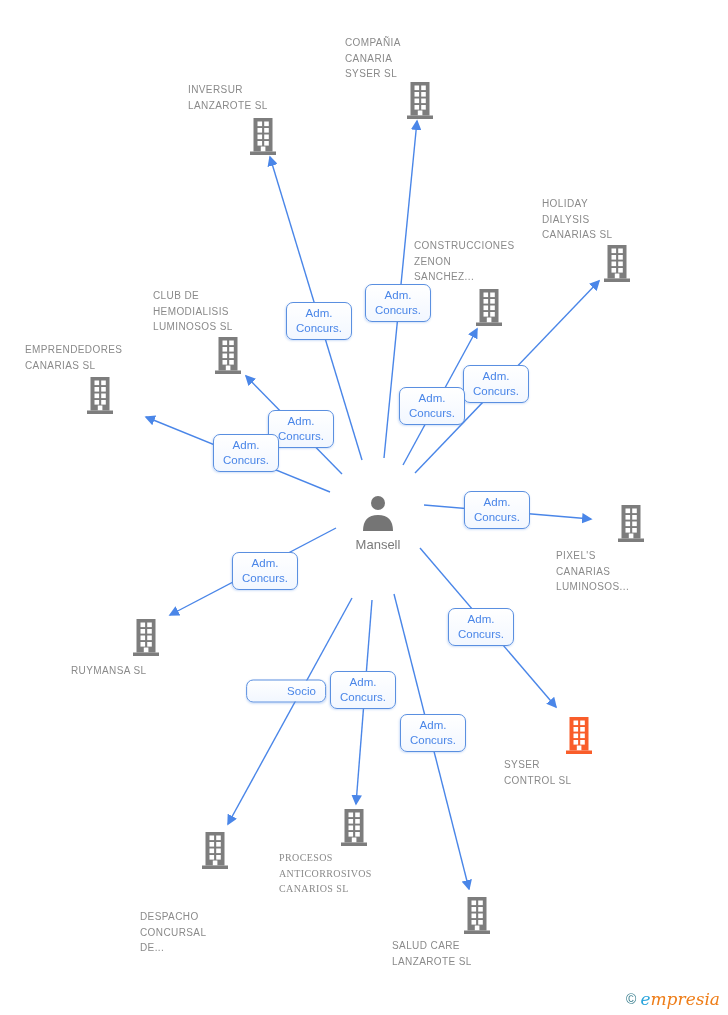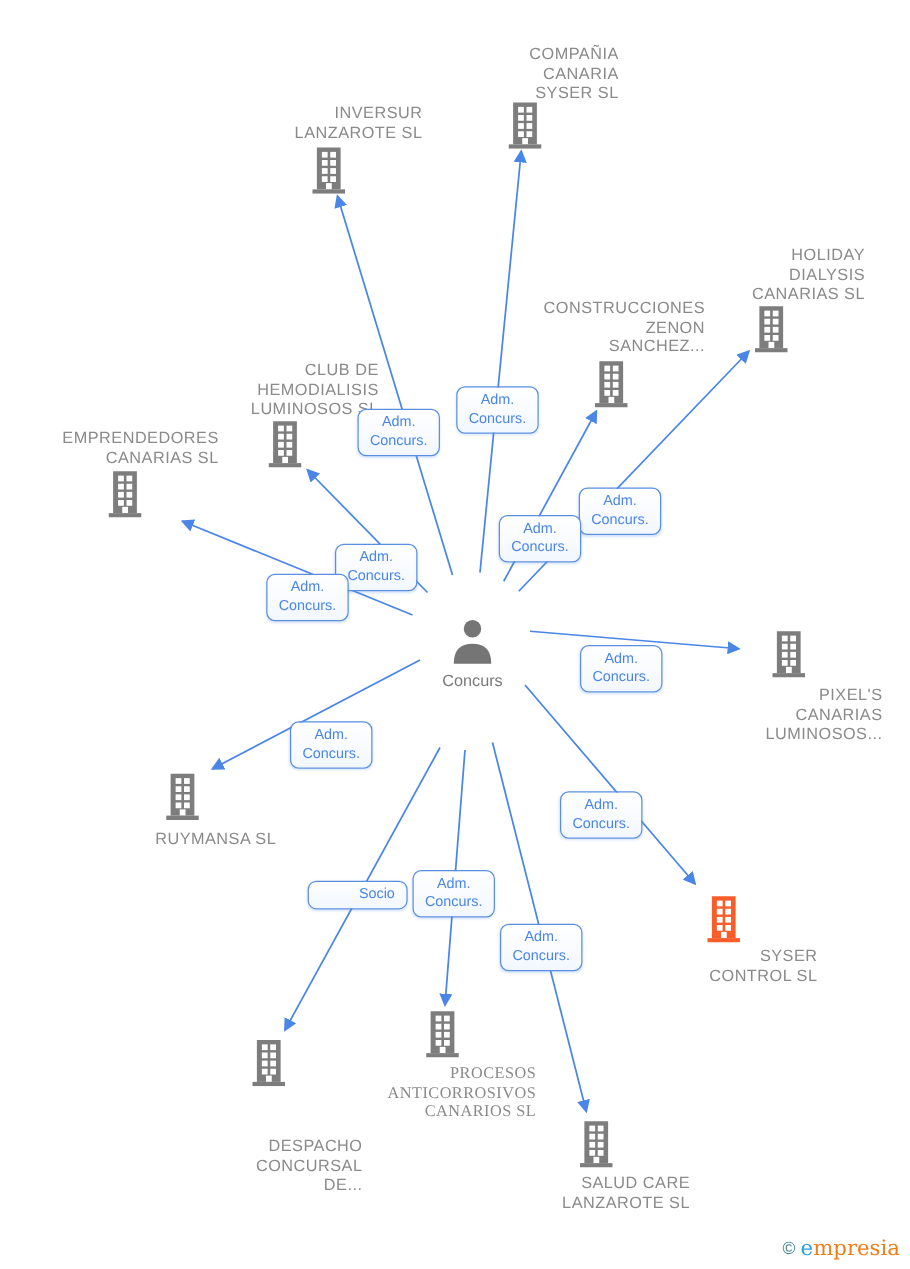--- a/index.html
+++ b/index.html
@@ -1,30 +1,30 @@
 <!DOCTYPE html>
 <html><head>
 <meta charset="utf-8">
 <style>
   html,body{margin:0;padding:0;background:#ffffff;}
   #stage{position:relative;width:728px;height:1015px;background:#ffffff;overflow:hidden;
          font-family:"Liberation Sans", sans-serif;}
   #edges{position:absolute;left:0;top:0;z-index:1;}
   .node-icon{position:absolute;z-index:2;cursor:pointer;}
-  .company-label{position:absolute;width:150px;text-align:right;z-index:3;
-    font-size:13px;line-height:15.5px;letter-spacing:.4px;color:#8a8a8a;cursor:pointer;}
+  .company-label{position:absolute;width:150px;text-align:left;z-index:3;
+    font-size:10px;line-height:15.5px;letter-spacing:.4px;color:#8a8a8a;cursor:pointer;}
   .edge-label{position:absolute;transform:translate(-50%,-50%);z-index:4;
     border:1.5px solid #5a8fe0;border-radius:7px;background:linear-gradient(#ffffff,#f2f7ff);
     padding:3px 9px;font-size:11.5px;line-height:15px;color:#4a86e8;text-align:center;
-    box-shadow:0 1px 2px rgba(74,134,232,.25);white-space:nowrap;margin-top:25px;}
+    box-shadow:0 1px 2px rgba(74,134,232,.25);white-space:nowrap;}
   .person-label{position:absolute;width:160px;text-align:center;z-index:3;
     font-size:13px;line-height:19px;color:#7a7a7a;}
   #brand-footer{position:absolute;right:8px;bottom:6px;z-index:5;font-size:15px;cursor:pointer;}
   #brand-footer .copy{color:#3a7f8f;font-size:14px;vertical-align:1px;}
-  #brand-footer .brand{font-family:"DejaVu Serif", serif;font-size:17px;margin-top:44px;}
+  #brand-footer .brand{font-family:"DejaVu Serif", serif;font-style:italic;font-size:17px;margin-top:44px;}
   #brand-footer .brand-e{color:#2aa4dc;}
   #brand-footer .brand-rest{color:#ee7d18;}
 </style>
 </head>
 <body>
 
 <div id="stage">
   <svg id="edges" width="728" height="1015" xmlns="http://www.w3.org/2000/svg">
     <defs>
       <marker id="arrow" viewBox="0 0 10 10" refX="8.5" refY="5" markerWidth="7.5" markerHeight="7.5" orient="auto-start-reverse">
@@ -292,33 +292,33 @@
           <rect x="17.2" y="4.5" width="4.6" height="4.6" fill="#ffffff"></rect>
           <rect x="10.5" y="11" width="4.6" height="4.6" fill="#ffffff"></rect>
           <rect x="17.2" y="11" width="4.6" height="4.6" fill="#ffffff"></rect>
           <rect x="10.5" y="17.5" width="4.6" height="4.6" fill="#ffffff"></rect>
           <rect x="17.2" y="17.5" width="4.6" height="4.6" fill="#ffffff"></rect>
           <rect x="10.5" y="24" width="4.6" height="4.6" fill="#ffffff"></rect>
           <rect x="17.2" y="24" width="4.6" height="4.6" fill="#ffffff"></rect>
           <rect x="13.8" y="29.5" width="4.6" height="5" fill="#ffffff"></rect>
           <rect x="3" y="34.5" width="26" height="3.5" fill="#7d7d7d"></rect>
         </svg></div>
-      <div class="company-label" style="left: 402px; top: 938px;">
+      <div class="company-label" style="left: 392px; top: 938px;">
         <div>SALUD CARE</div>
         <div>LANZAROTE SL</div>
       </div>
     </div>
 
   <div class="node-icon" id="person-icon" style="left: 360px; top: 493px;">
     <svg viewBox="0 0 36 40" width="36" height="40" xmlns="http://www.w3.org/2000/svg">
       <circle cx="18" cy="10" r="7" fill="#757575"></circle>
       <path d="M3 38 q0 -16 15 -16 q15 0 15 16 z" fill="#757575"></path>
     </svg>
   </div>
   <div class="person-label" id="person-label" style="left: 298px; top: 535px;">
-    <div>Concurs</div>
+    <div>Mansell</div>
   </div>
 
   <div id="brand-footer">
     <span class="copy">©</span>
     <span class="brand"><span class="brand-e">e</span><span class="brand-rest">mpresia</span></span>
   </div>
 </div>
 
 </body></html>

